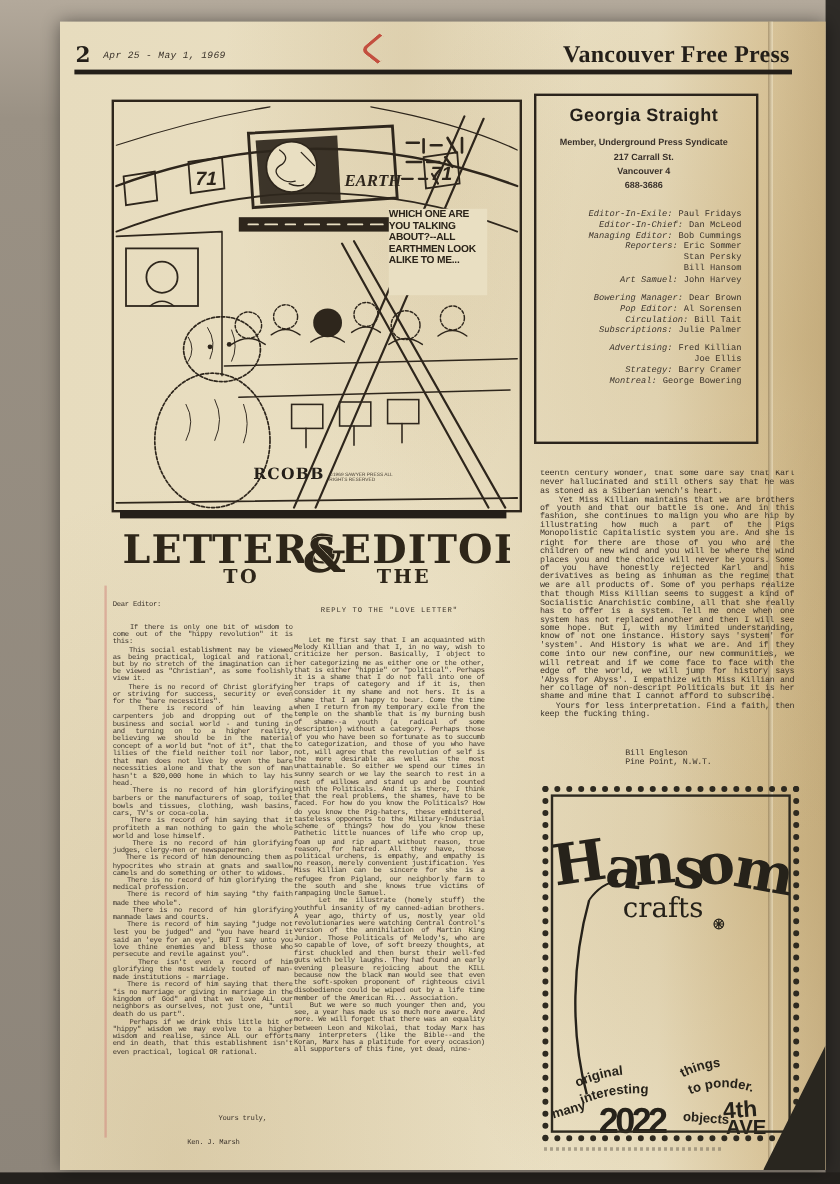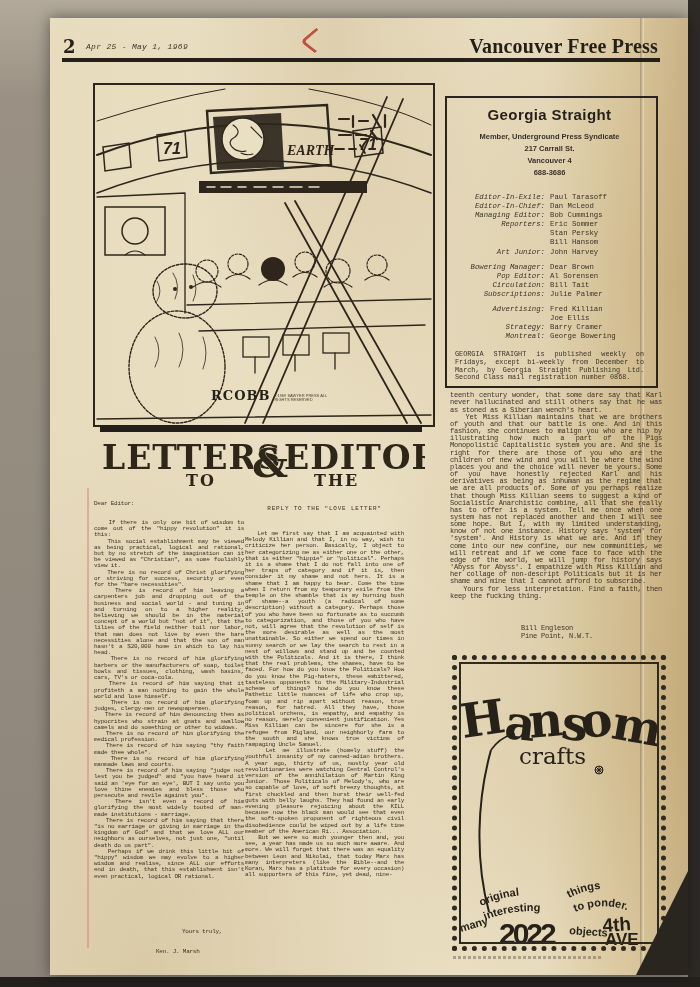--- a/index.html
+++ b/index.html
@@ -42,27 +42,27 @@
     color:#2a2319;white-space:pre-line;letter-spacing:-.2px;}
   .cartoonist{position:absolute;left:116px;top:303px;display:flex;align-items:flex-end;gap:4px;}
   .cartoonist .sig{font-family:"DejaVu Serif",serif;font-weight:bold;font-size:13px;color:#241f19;letter-spacing:1px;}
   .cartoonist .cc{font-size:4px;color:#4a4236;width:64px;line-height:4.6px;text-transform:uppercase;}
 
   
   .headline-bar{position:absolute;left:50px;top:407px;width:322px;height:7px;background:#241f19;}
   .letters-head{position:absolute;left:50px;top:417px;width:325px;height:54px;}
 
   
-  .masthead{position:absolute;left:395px;top:60px;width:213px;height:292px;border:2px solid #2b241c;
-    box-sizing:border-box;padding:8px 12px 6px 8px;margin-top:18px;}
+  .masthead{position:absolute;left:395px;top:60px;width:187px;height:292px;border:2px solid #2b241c;
+    box-sizing:border-box;padding:8px 12px 6px 8px;}
   .masthead .gs-title{text-align:center;font-size:15px;font-weight:900;color:#241f19;letter-spacing:.4px;}
   .masthead .gs-sub{text-align:center;font-size:7.5px;font-weight:bold;color:#38302a;margin-top:9px;}
   .masthead .gs-line{text-align:center;font-size:7.5px;font-weight:bold;color:#38302a;margin-top:3px;}
   .staff{margin-top:16px;font-size:7.3px;line-height:9.1px;}
-  .staff-row{display:flex;}
+  .staff-row{display:flex;justify-content:flex-end;}
   .staff-row.gap{margin-top:6px;}
   .staff-row .role{width:90px;text-align:right;font-style:italic;}
   .staff-row .name{padding-left:5px;}
   .colophon{margin-top:10px;font-size:6.8px;line-height:7.6px;text-align:justify;white-space:pre-wrap;}
 
   
   .col{position:absolute;white-space:pre-wrap;text-align:justify;}
   .col1{left:44px;top:471px;width:150px;height:482px;font-size:6px;line-height:6.2px;letter-spacing:-.25px;}
   .col2{left:195px;top:476px;width:159px;height:482px;font-size:6px;line-height:6.2px;letter-spacing:-.25px;}
   .col3{left:400px;top:360px;width:212px;height:272px;font-size:7px;line-height:7.15px;letter-spacing:-.2px;}
@@ -177,20 +177,25 @@
           <g stroke-width="1.4">
             <ellipse cx="90" cy="206" rx="32" ry="27" stroke-dasharray="2.6,1.6"></ellipse>
             <ellipse cx="82" cy="282" rx="48" ry="56" stroke-dasharray="2.6,1.6"></ellipse>
             <path d="M62,196 q6,10 0,20 M78,188 q8,12 2,26 M98,190 q6,14 0,26 M60,252 q8,14 0,30 M84,248 q8,16 0,34 M108,252 q6,16 0,32" stroke-width="0.8"></path>
             <circle cx="80" cy="204" r="2" fill="#2e261c" stroke="none"></circle>
             <circle cx="96" cy="202" r="2" fill="#2e261c" stroke="none"></circle>
           </g>
           <path d="M2,334 L336,330"></path>
         </g>
       </svg>
+      <div class="bubble">WHICH ONE ARE
+YOU TALKING
+ABOUT?--ALL
+EARTHMEN LOOK
+ALIKE TO ME...</div>
       <div class="cartoonist">
         <span class="sig">RCOBB</span>
         <span class="cc">©1969 Sawyer Press all rights reserved</span>
       </div>
     </div>
 
     <div class="headline-bar"></div>
     <div class="letters-head">
       <svg width="325" height="54" viewBox="0 0 325 54">
         <g font-family="DejaVu Serif, serif" font-weight="bold" fill="#2e2619" stroke="#e9dfc2" stroke-width="0.7" style="paint-order:stroke;">
@@ -206,21 +211,21 @@
     <div class="masthead">
       <div class="gs-title">Georgia Straight</div>
       <div class="gs-sub">Member, Underground Press Syndicate</div>
       <div class="gs-line">217 Carrall St.</div>
       <div class="gs-line">Vancouver 4</div>
       <div class="gs-line">688-3686</div>
       <div class="staff mono">
 
       <div class="staff-row">
           <span class="role">Editor-In-Exile:</span>
-          <span class="name">Paul Tarasoff</span>
+          <span class="name">Paul Fridays</span>
         </div>
           <div class="staff-row">
           <span class="role">Editor-In-Chief:</span>
           <span class="name">Dan McLeod</span>
         </div>
           <div class="staff-row">
           <span class="role">Managing Editor:</span>
           <span class="name">Bob Cummings</span>
         </div>
           <div class="staff-row">
@@ -229,21 +234,21 @@
         </div>
           <div class="staff-row">
           <span class="role"></span>
           <span class="name">Stan Persky</span>
         </div>
           <div class="staff-row">
           <span class="role"></span>
           <span class="name">Bill Hansom</span>
         </div>
           <div class="staff-row">
-          <span class="role">Art Junior:</span>
+          <span class="role">Art Samuel:</span>
           <span class="name">John Harvey</span>
         </div>
           <div class="staff-row gap">
           <span class="role">Bowering Manager:</span>
           <span class="name">Dear Brown</span>
         </div>
           <div class="staff-row">
           <span class="role">Pop Editor:</span>
           <span class="name">Al Sorensen</span>
         </div>
@@ -265,21 +270,20 @@
         </div>
           <div class="staff-row">
           <span class="role">Strategy:</span>
           <span class="name">Barry Cramer</span>
         </div>
           <div class="staff-row">
           <span class="role">Montreal:</span>
           <span class="name">George Bowering</span>
         </div>
         </div>
-      <div class="colophon mono">GEORGIA STRAIGHT is published weekly on Fridays, except bi-weekly from December to March, by Georgia Straight Publishing Ltd. Second Class mail registration number 0868.</div>
     </div>
 
     <div class="col col1 mono">
       <div>Dear Editor:</div>
       <div class="body c1body">   If there is only one bit of wisdom to come out of the "hippy revolution" it is this:
    This social establishment may be viewed as being practical, logical and rational, but by no stretch of the imagination can it be viewed as "Christian", as some foolishly view it.
    There is no record of Christ glorifying or striving for success, security or even for the "bare necessities".
    There is record of him leaving a carpenters job and dropping out of the business and social world - and tuning in and turning on to a higher reality, believing we should be in the material concept of a world but "not of it", that the lilies of the field neither toil nor labor, that man does not live by even the bare necessities alone and that the son of man hasn't a $20,000 home in which to lay his head.
    There is no record of him glorifying barbers or the manufacturers of soap, toilet bowls and tissues, clothing, wash basins, cars, TV's or coca-cola.
    There is record of him saying that it profiteth a man nothing to gain the whole world and lose himself.

